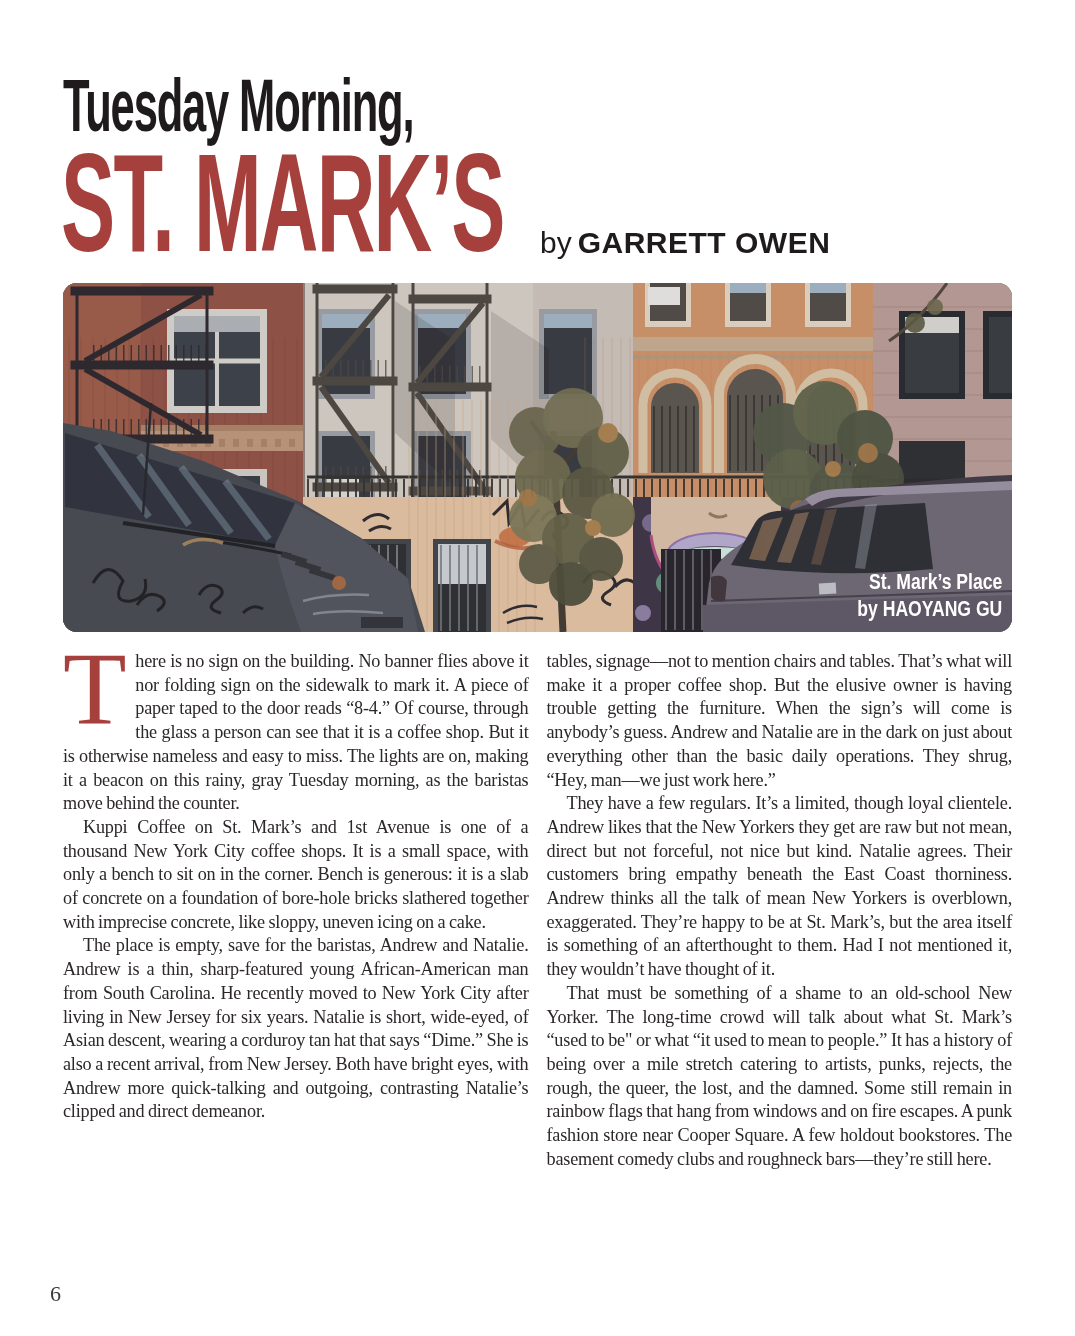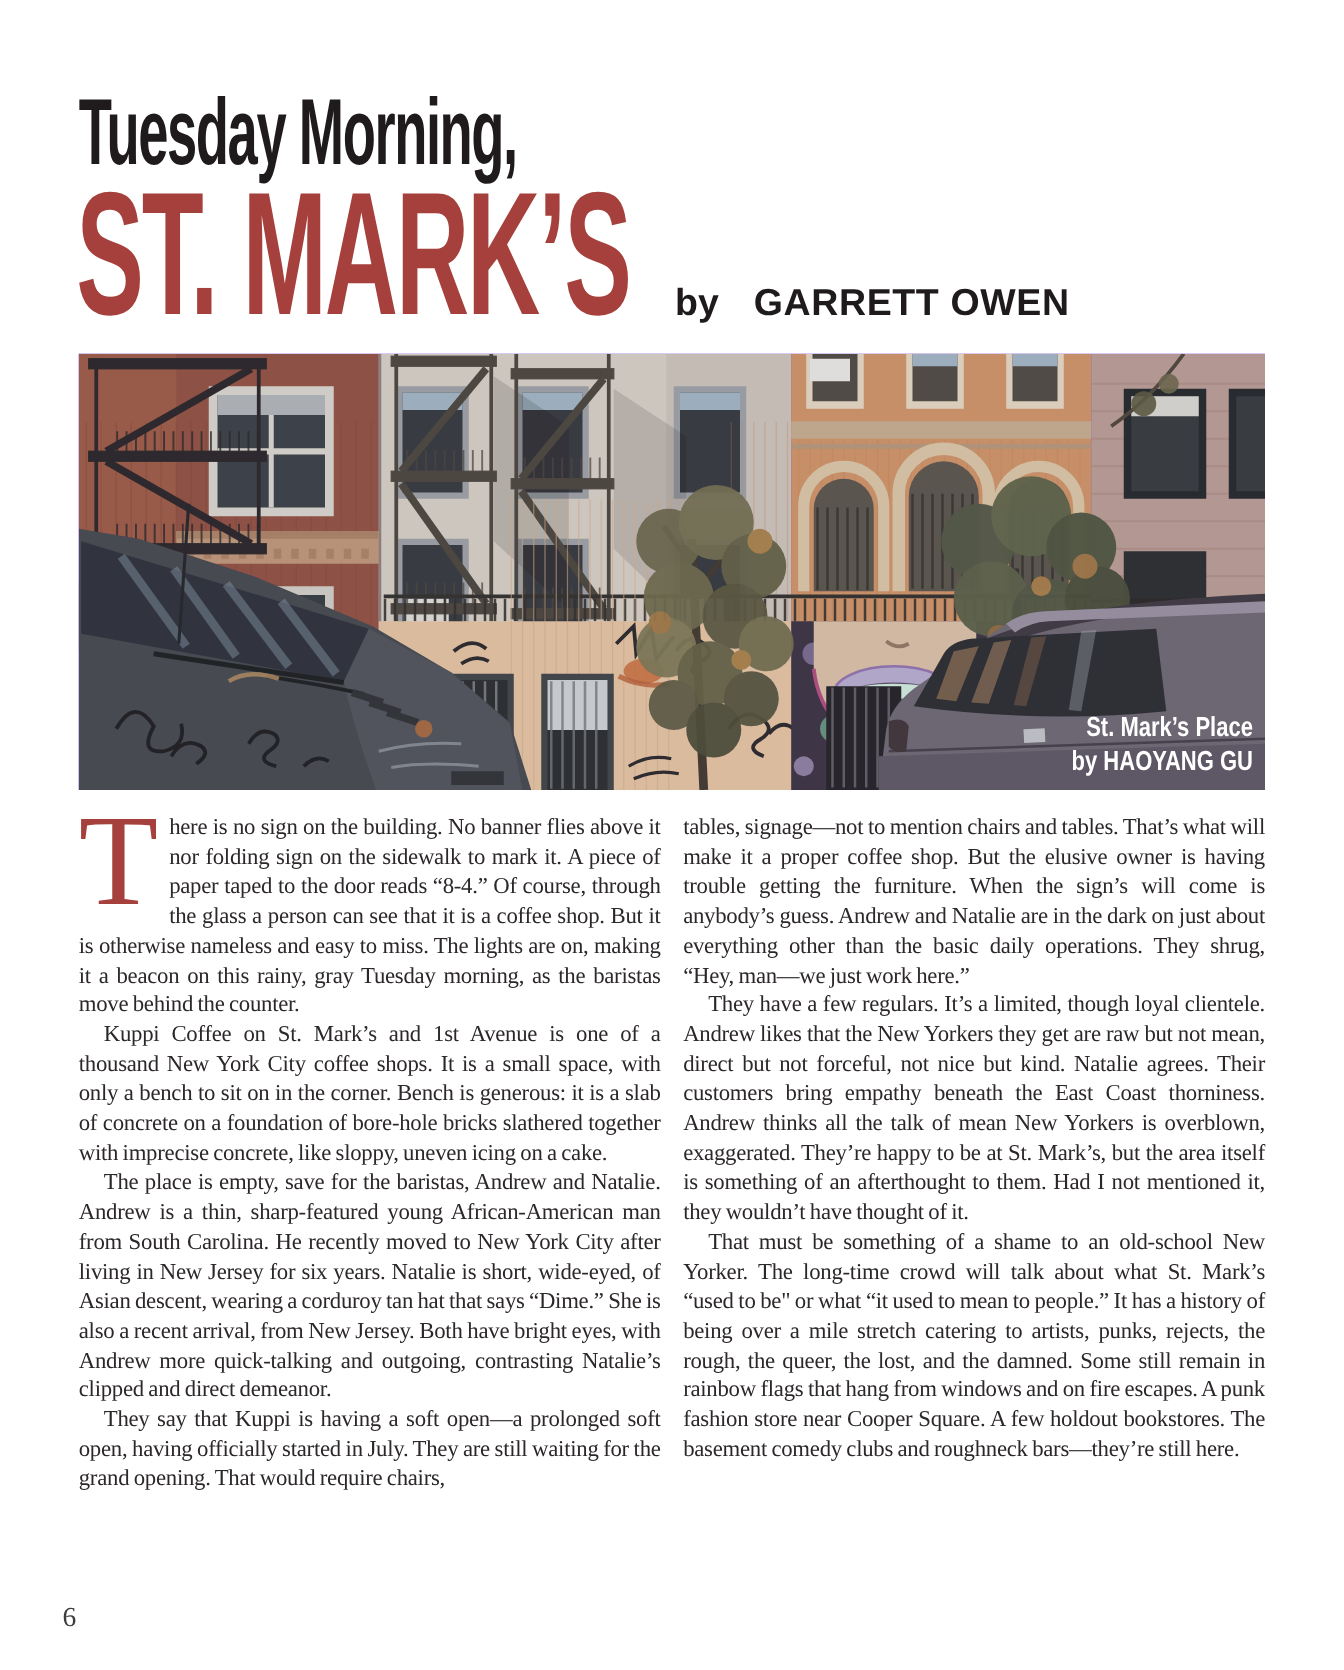--- a/index.html
+++ b/index.html
@@ -7,25 +7,25 @@
         font-family:"Liberation Serif",serif;color:#2c2728;}
   
   .t1{position:absolute;left:63px;top:68px;font-family:"Liberation Sans",sans-serif;
       font-weight:bold;font-size:75px;line-height:1;color:#1f1b1c;white-space:nowrap;
       transform:scaleX(.58);transform-origin:0 0;letter-spacing:-2px;}
   .t2{position:absolute;left:61px;top:133px;font-family:"Liberation Sans",sans-serif;
       font-weight:bold;font-size:140px;line-height:1;color:#a6403c;white-space:nowrap;
       transform:scaleX(.58);transform-origin:0 0;letter-spacing:-3px;}
   .byline{position:absolute;left:540px;top:226px;font-family:"Liberation Sans",sans-serif;
       font-size:30px;color:#1f1b1c;white-space:nowrap;}
-  .byline .by{font-weight:bold;margin-right:28px;}
+  .byline .by{font-weight:normal;margin-right:6px;}
   .byline .author{font-weight:bold;letter-spacing:.5px;margin-top:38px;}
   
   .photo{position:absolute;left:63px;top:283px;width:949px;height:349px;margin:0;
-         overflow:hidden;background:#6d28d9;}
+         overflow:hidden;background:#0f766e;border-radius:14px;}
   .photo svg{display:block;width:100%;height:100%;}
   .credit{position:absolute;right:10px;bottom:10px;text-align:right;color:#fff;
           font-family:"Liberation Sans",sans-serif;font-weight:bold;font-size:22px;
           line-height:27px;transform:scaleX(.8);transform-origin:100% 100%;letter-spacing:0;}
   .credit span{display:block;}
   
   .article{position:absolute;left:63px;top:650px;width:949px;display:flex;gap:18px;}
   .col{width:466px;font-size:18.2px;line-height:23.7px;text-align:justify;
        letter-spacing:-.2px;word-spacing:-.8px;}
   .col p{margin:0;text-indent:20px;}
@@ -357,21 +357,20 @@
       <span>St. Mark’s Place</span>
       <span>by HAOYANG GU</span>
     </figcaption>
   </figure>
 
   <main class="article">
     <div class="col">
       <p class="first"><span class="dropcap">T</span><span>here is no sign on the building. No banner flies above it nor folding sign on the sidewalk to mark it. A piece of paper taped to the door reads “8-4.” Of course, through the glass a person can see that it is a coffee shop. But it is otherwise nameless and easy to miss. The lights are on, making it a beacon on this rainy, gray Tuesday morning, as the baristas move behind the counter.</span></p>
       <p>Kuppi Coffee on St. Mark’s and 1st Avenue is one of a thousand New York City coffee shops. It is a small space, with only a bench to sit on in the corner. Bench is generous: it is a slab of concrete on a foundation of bore-hole bricks slathered together with imprecise concrete, like sloppy, uneven icing on a cake.</p>
       <p>The place is empty, save for the baristas, Andrew and Natalie. Andrew is a thin, sharp-featured young African-American man from South Carolina. He recently moved to New York City after living in New Jersey for six years. Natalie is short, wide-eyed, of Asian descent, wearing a corduroy tan hat that says “Dime.” She is also a recent arrival, from New Jersey. Both have bright eyes, with Andrew more quick-talking and outgoing, contrasting Natalie’s clipped and direct demeanor.</p>
-      <p>They say that Kuppi is having a soft open—a prolonged soft open, having officially started in July. They are still waiting for the grand opening. That would require chairs,</p>
     </div>
     <div class="col">
       <p class="cont">tables, signage—not to mention chairs and tables. That’s what will make it a proper coffee shop. But the elusive owner is having trouble getting the furniture. When the sign’s will come is anybody’s guess. Andrew and Natalie are in the dark on just about everything other than the basic daily operations. They shrug, “Hey, man—we just work here.”</p>
       <p>They have a few regulars. It’s a limited, though loyal clientele. Andrew likes that the New Yorkers they get are raw but not mean, direct but not forceful, not nice but kind. Natalie agrees. Their customers bring empathy beneath the East Coast thorniness. Andrew thinks all the talk of mean New Yorkers is overblown, exaggerated. They’re happy to be at St. Mark’s, but the area itself is something of an afterthought to them. Had I not mentioned it, they wouldn’t have thought of it.</p>
       <p>That must be something of a shame to an old-school New Yorker. The long-time crowd will talk about what St. Mark’s “used to be" or what “it used to mean to people.” It has a history of being over a mile stretch catering to artists, punks, rejects, the rough, the queer, the lost, and the damned. Some still remain in rainbow flags that hang from windows and on fire escapes. A punk fashion store near Cooper Square. A few holdout bookstores. The basement comedy clubs and roughneck bars—they’re still here.</p>
     </div>
   </main>
 
   <div class="pagenum">6</div>
 

